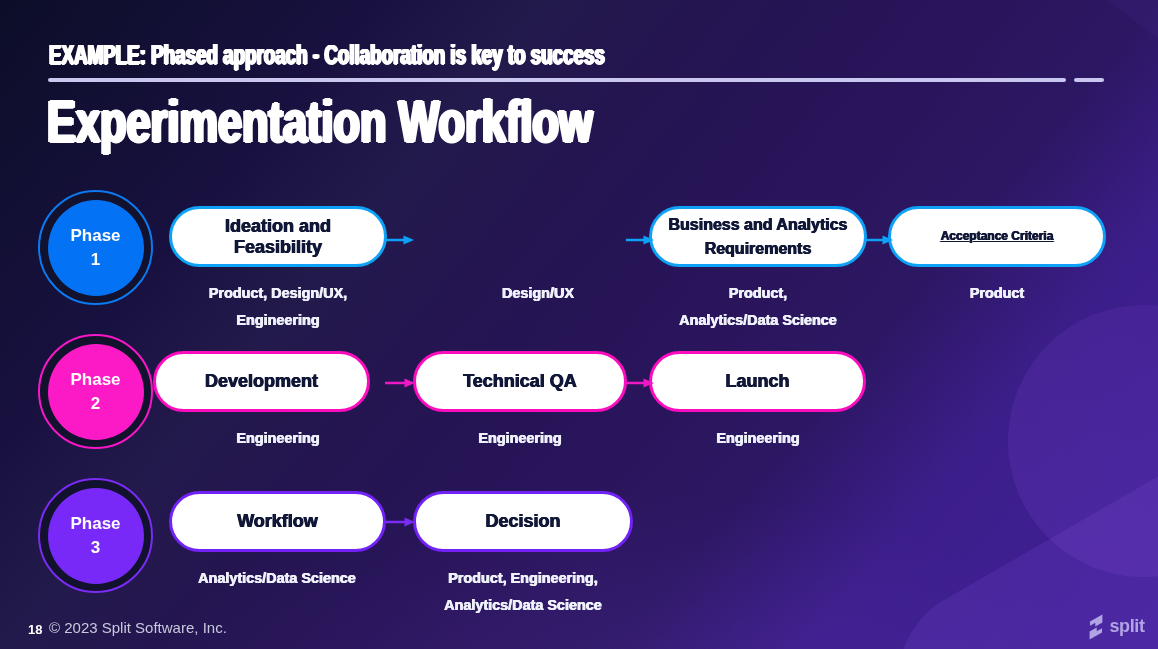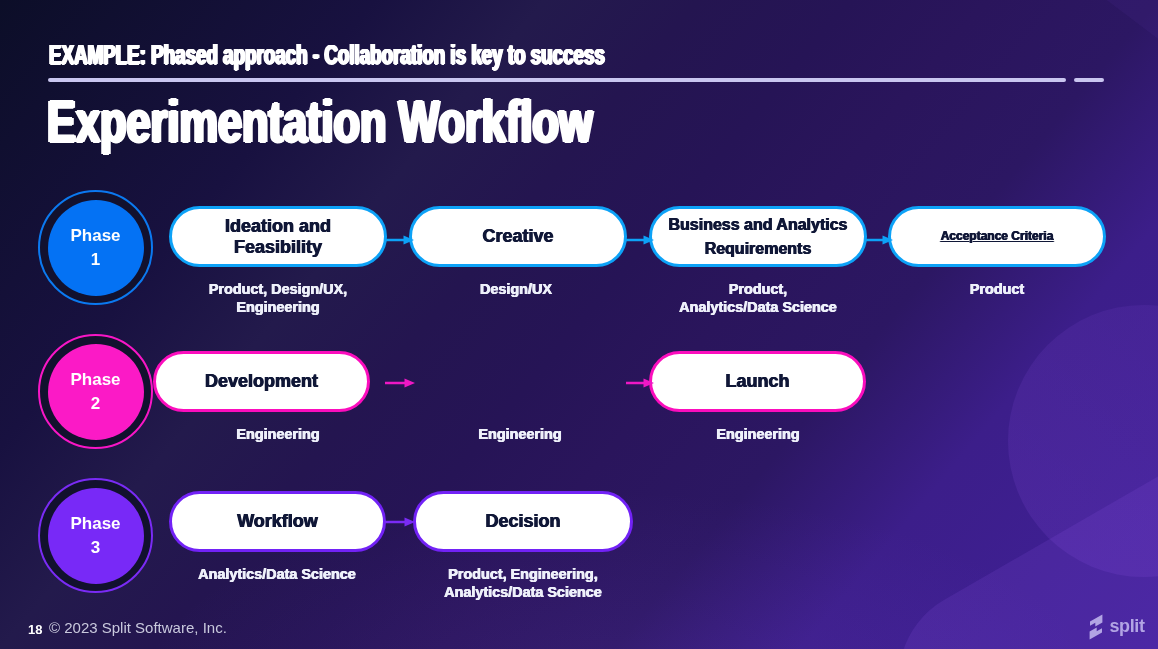--- a/index.html
+++ b/index.html
@@ -65,21 +65,21 @@
     position:absolute; height:61px; border-radius:30.5px; background:#ffffff;
     display:flex; align-items:center; justify-content:center; text-align:center;
     font-weight:bold; font-size:18px; line-height:21px; color:#101737;
     text-shadow:0.5px 0 0 currentColor, -0.5px 0 0 currentColor;
   }
   .p-blue   { border:3px solid #0da2f7; }
   .p-pink   { border:3px solid #fb0dbd; }
   .p-purple { border:3px solid #7222f6; }
   .cap {
     position:absolute; text-align:center; color:#eef0fa;
-    font-weight:bold; font-size:14.4px; line-height:18px;
+    font-weight:bold; font-size:14.4px; line-height:27px;
     text-shadow:0.4px 0 0 currentColor, -0.4px 0 0 currentColor;
   }
   .arrow { position:absolute; }
   .footer-num { position:absolute; left:28px; top:622px; font-size:13px; font-weight:bold; color:#ffffff; }
   .footer-copy { position:absolute; left:49px; top:619px; font-size:15px; color:#c9c9dd; }
   .logo { position:absolute; left:1088px; top:612px; }
 </style>
 </head>
 <body>
 <div class="slide">
@@ -89,44 +89,44 @@
 
   <div class="kicker">EXAMPLE: Phased approach - Collaboration is key to success</div>
   <div class="rule"></div>
   <div class="rule-dash"></div>
   <div class="title">Experimentation Workflow</div>
 
   <div class="circle-outer c-blue" style="left:38px; top:190px;">
     <div class="circle-inner">Phase<br>1</div>
   </div>
   <div class="pill p-blue" style="left:169px; top:206px; width:218px;">Ideation and<br>Feasibility</div>
-  <div class="pill p-blue" style="left:409px; top:206px; width:218px;">Creative</div>
   <div class="pill p-blue" style="left:649px; top:206px; width:218px; font-size:16px; line-height:24px;">Business and Analytics<br>Requirements</div>
   <div class="pill p-blue" style="left:888px; top:206px; width:218px; font-size:12px;text-decoration:underline;">Acceptance Criteria</div>
   <svg class="arrow" style="left:385px; top:233px;" width="30" height="14" viewBox="0 0 30 14">
     <line x1="1" y1="7" x2="19" y2="7" stroke="#0da2f7" stroke-width="2.5"></line>
     <path d="M18.5 2.5 L29 7 L18.5 11.5 Z" fill="#0da2f7"></path>
   </svg>
   <svg class="arrow" style="left:625px; top:233px;" width="30" height="14" viewBox="0 0 30 14">
     <line x1="1" y1="7" x2="19" y2="7" stroke="#0da2f7" stroke-width="2.5"></line>
     <path d="M18.5 2.5 L29 7 L18.5 11.5 Z" fill="#0da2f7"></path>
   </svg>
   <svg class="arrow" style="left:864px; top:233px;" width="30" height="14" viewBox="0 0 30 14">
     <line x1="1" y1="7" x2="19" y2="7" stroke="#0da2f7" stroke-width="2.5"></line>
     <path d="M18.5 2.5 L29 7 L18.5 11.5 Z" fill="#0da2f7"></path>
   </svg>
   <div class="cap" style="left:178px; top:280px; width:200px;">Product, Design/UX,<br>Engineering</div>
-  <div class="cap" style="left:416px; top:280px; width:200px;text-align:center;">Design/UX</div>
+  <div class="cap" style="left:438px; top:280px; width:200px;text-align:center;">Design/UX</div>
   <div class="cap" style="left:658px; top:280px; width:200px;">Product,<br>Analytics/Data Science</div>
   <div class="cap" style="left:897px; top:280px; width:200px;">Product</div>
 
   <div class="circle-outer c-pink" style="left:38px; top:334px;">
     <div class="circle-inner">Phase<br>2</div>
   </div>
   <div class="pill p-pink" style="left:153px; top:351px; width:217px;">Development</div>
+  <div class="pill p-pink" style="left:413px; top:351px; width:214px;">Technical QA</div>
   <div class="pill p-pink" style="left:649px; top:351px; width:217px;">Launch</div>
   <svg class="arrow" style="left:384px; top:376px;" width="32" height="14" viewBox="0 0 32 14">
     <line x1="1" y1="7" x2="21" y2="7" stroke="#ee18c5" stroke-width="2.5"></line>
     <path d="M20.5 2.5 L31 7 L20.5 11.5 Z" fill="#ee18c5"></path>
   </svg>
   <svg class="arrow" style="left:625px; top:376px;" width="30" height="14" viewBox="0 0 30 14">
     <line x1="1" y1="7" x2="19" y2="7" stroke="#ee18c5" stroke-width="2.5"></line>
     <path d="M18.5 2.5 L29 7 L18.5 11.5 Z" fill="#ee18c5"></path>
   </svg>
   <div class="cap" style="left:178px; top:425px; width:200px;">Engineering</div>

